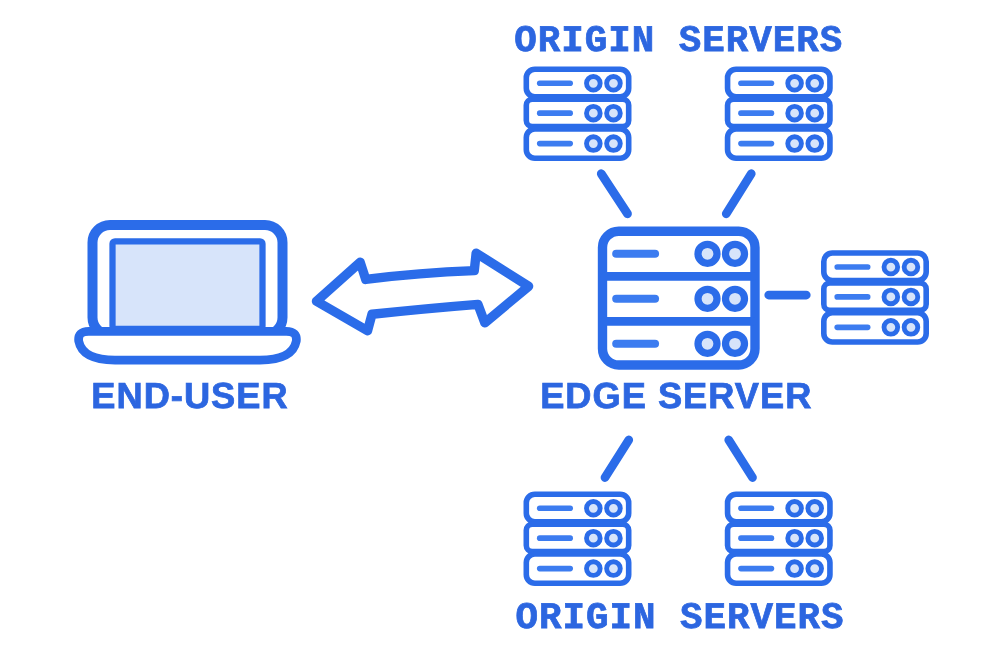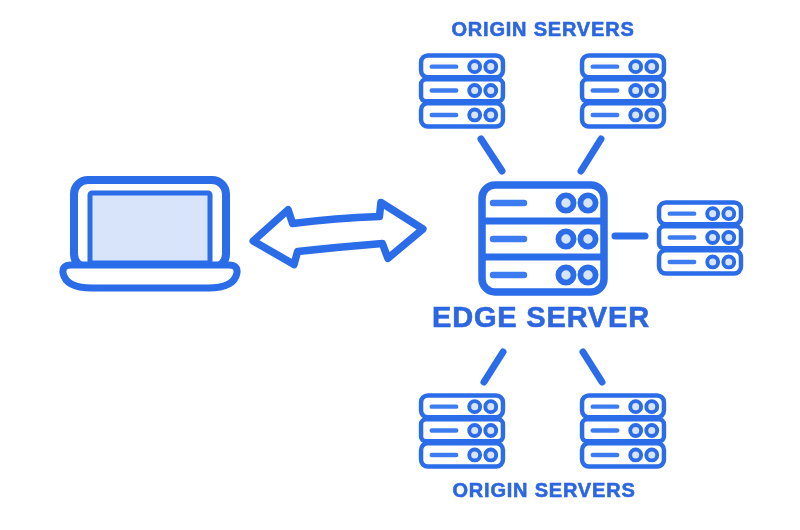--- a/index.html
+++ b/index.html
@@ -10,21 +10,21 @@
   .abs{position:absolute;}
   .label{
     color:var(--text,#2c68e4);
     font-weight:800;
     text-align:center;
     letter-spacing:0.8px;
     line-height:1.05;
     white-space:nowrap;
     -webkit-text-stroke:0.6px var(--text,#2c68e4);
   }
-  .label-small{font-size:20px;}
+  .label-small{font-size:30px;font-family:Liberation Mono, monospace;}
   .label-big{font-size:29px;}
   svg{display:block;overflow:visible;}
   .stroke-p{stroke:var(--primary,#2b6ce9);}
   .stroke-d{stroke:var(--dash,#3c7cf0);}
   .fill-light{fill:var(--light,#d3e2f9);}
   .fill-white{fill:#ffffff;}
   .rcap{stroke-linecap:round;stroke-linejoin:round;}
 </style>
 </head>
 <body>
@@ -168,20 +168,21 @@
   </svg>
 
   <div class="abs label label-big" style="left:391px;top:302px;width:300px;">EDGE SERVER</div>
 
   <svg class="abs" style="left:58px;top:176px;" width="184" height="116" viewBox="0 0 184 116">
     <rect class="fill-white stroke-p rcap" x="16" y="4" width="152" height="88" rx="14" stroke-width="8"></rect>
     <rect class="fill-light stroke-p" x="32" y="17" width="120" height="70" rx="2" stroke-width="5"></rect>
     <path class="fill-white stroke-p rcap" stroke-width="7" d="M13 89 L171 89 Q180 89 179 97 Q176 112 150 112 L34 112 Q8 112 5 97 Q4 89 13 89 Z"></path>
   </svg>
 
+  <div class="abs label label-big" style="left:30px;top:302px;width:244px;">END-USER</div>
 
   <svg class="abs" style="left:246px;top:192px;transform:rotate(-2deg);" width="184" height="84" viewBox="0 0 184 84">
     <path class="fill-white stroke-p rcap" stroke-width="7.5" d="M7 46 L43 16 L47 30 Q90 26 134 26 L136 12 L177 40 L141 68 L136 53 Q92 55 51 58 L47 71 Z"></path>
   </svg>
 
   <div class="abs label label-small" style="left:399px;top:480px;width:290px;">ORIGIN SERVERS</div>
 
 </div>
 
 </body></html>

